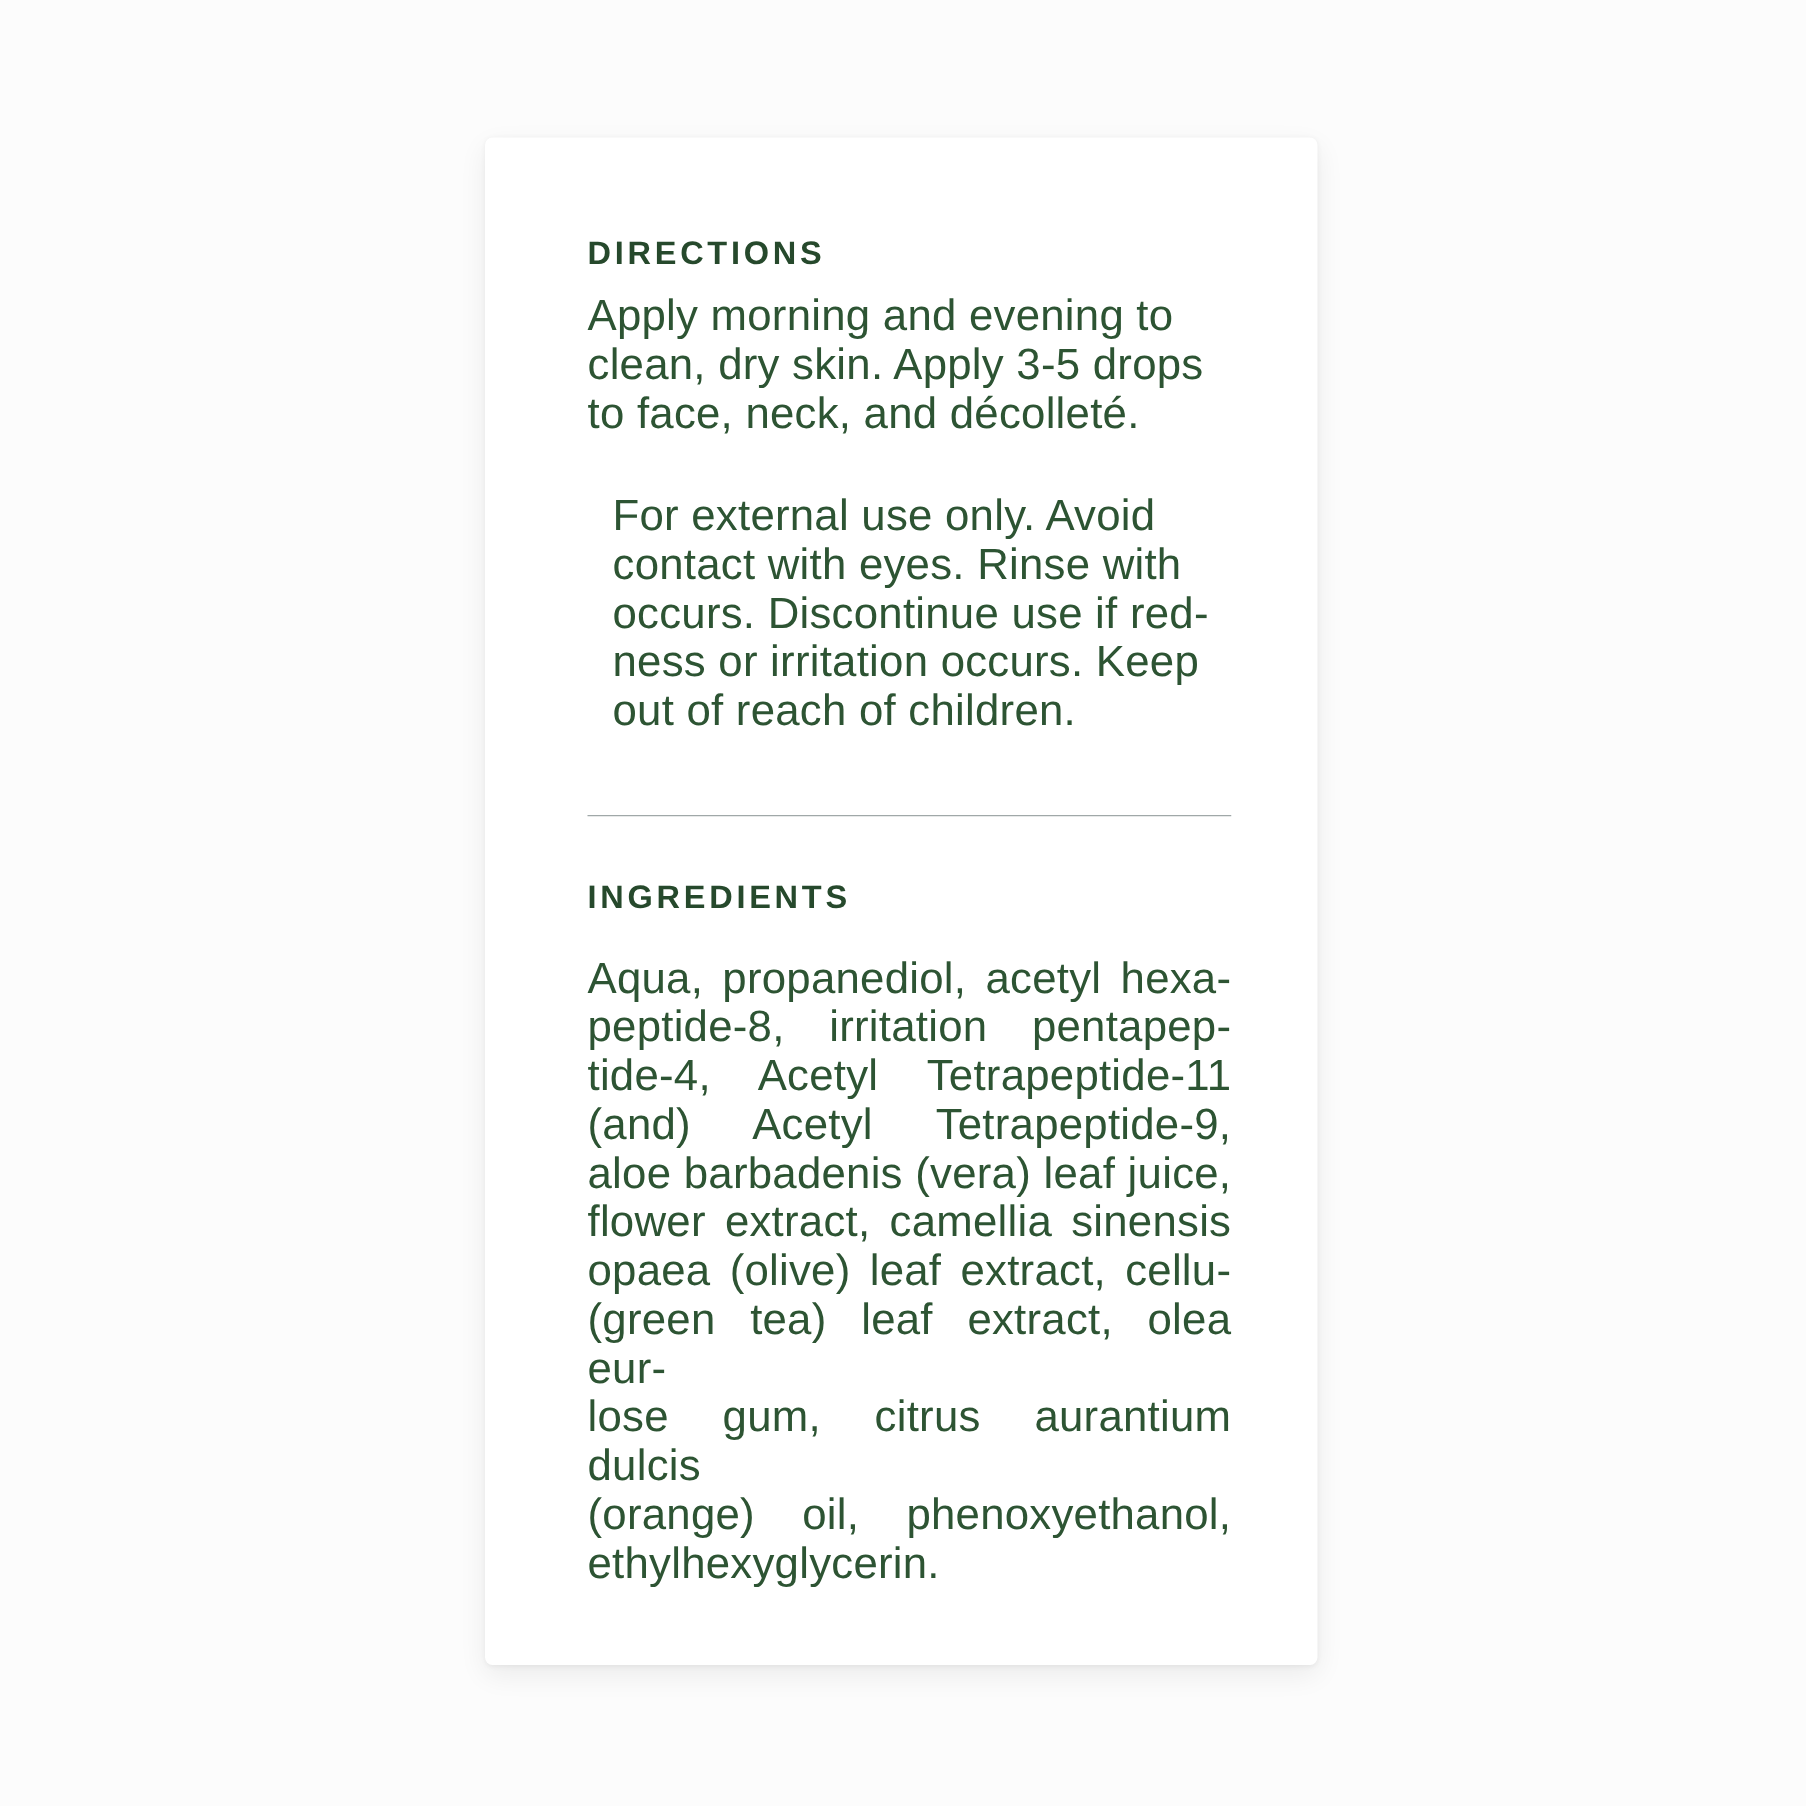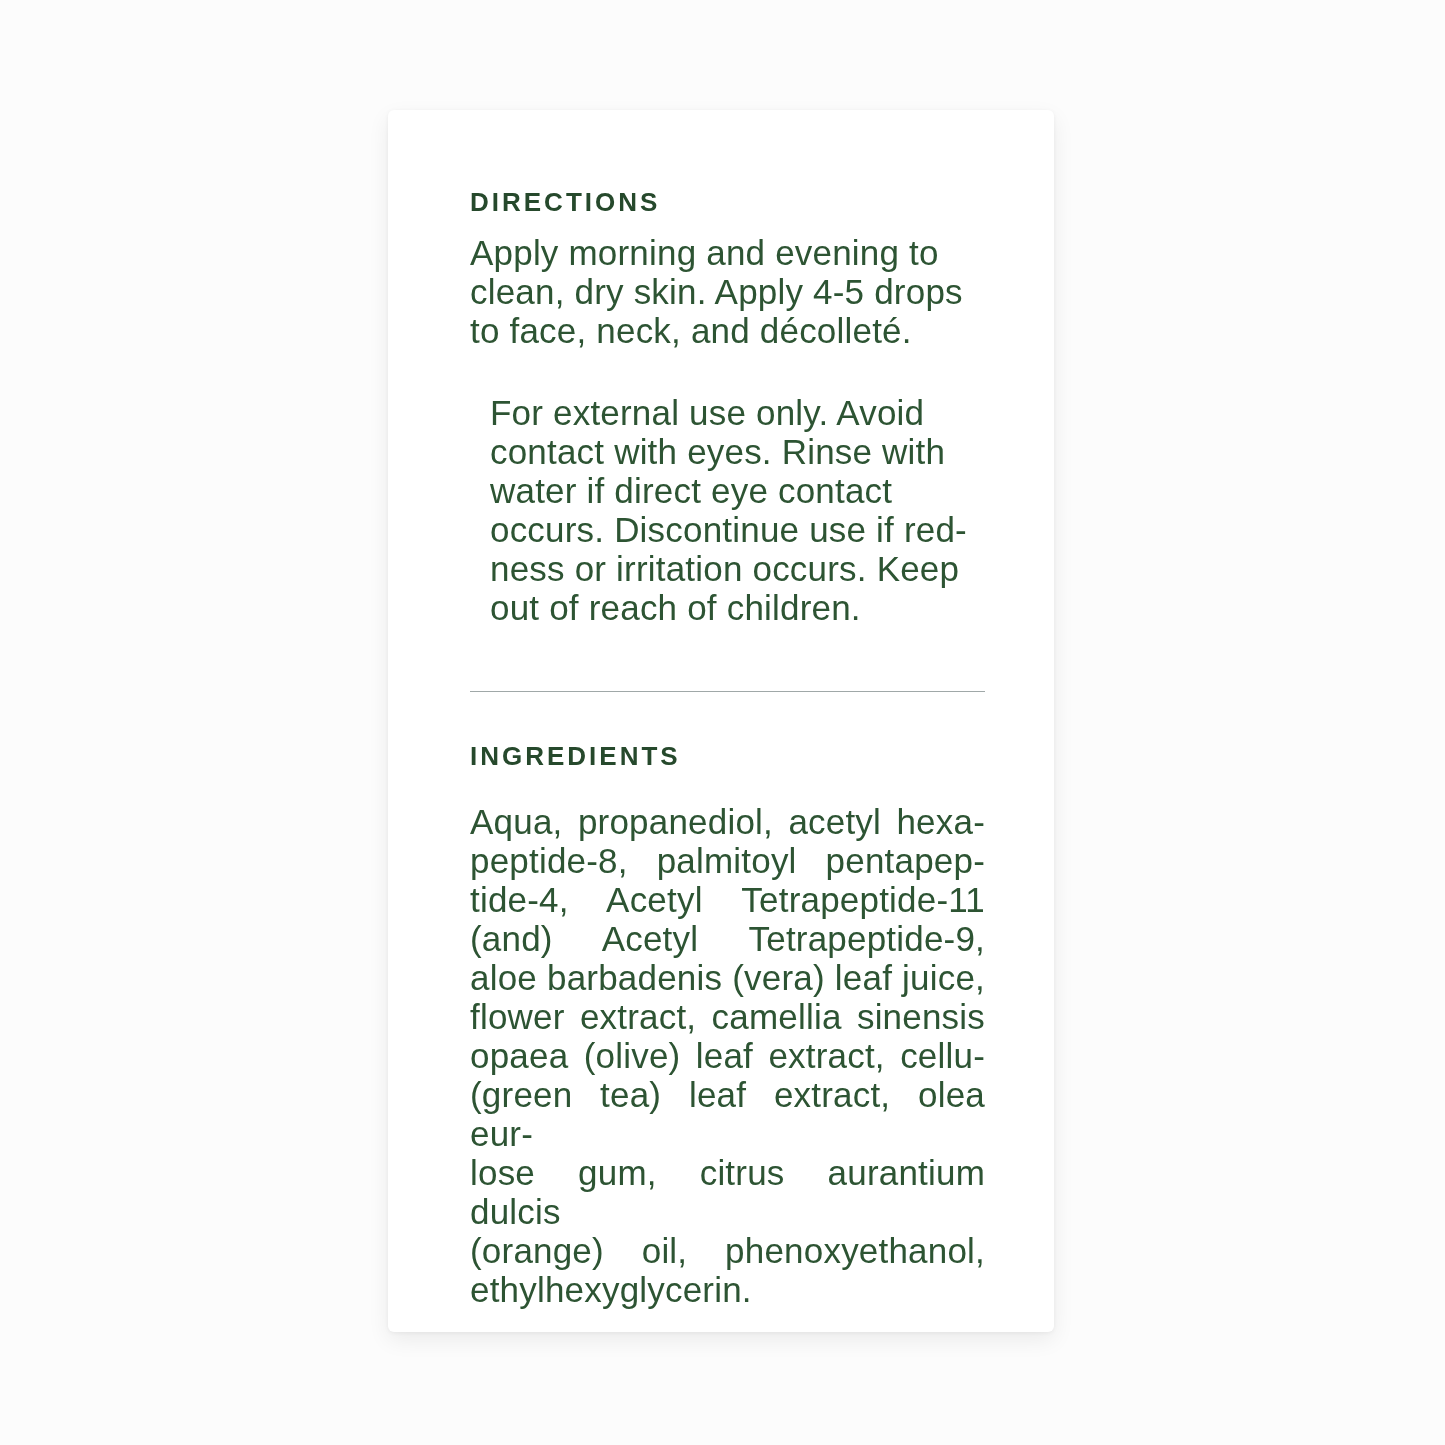--- a/index.html
+++ b/index.html
@@ -64,40 +64,39 @@
 </head>
 <body>
 
 <div class="page">
   <section class="card">
 
     <h2 class="heading">DIRECTIONS</h2>
 
     <div class="body-para para-1">
       <div>Apply morning and evening to</div>
-      <div>clean, dry skin. Apply 4-5 drops</div>
+      <div>clean, dry skin. Apply 3-5 drops</div>
       <div>to face, neck, and décolleté.</div>
     </div>
 
     <div class="body-para para-2">
       <div>For external use only. Avoid</div>
       <div>contact with eyes. Rinse with</div>
-      <div>water if direct eye contact</div>
       <div>occurs. Discontinue use if red-</div>
       <div>ness or irritation occurs. Keep</div>
       <div>out of reach of children.</div>
     </div>
 
     <hr class="divider">
 
     <h2 class="heading ingredients-heading">INGREDIENTS</h2>
 
     <div class="body-para ingredients-para">
       <div class="jline">Aqua, propanediol, acetyl hexa-</div>
-      <div class="jline">peptide-8, palmitoyl pentapep-</div>
+      <div class="jline">peptide-8, irritation pentapep-</div>
       <div class="jline">tide-4, Acetyl Tetrapeptide-11</div>
       <div class="jline">(and) Acetyl Tetrapeptide-9,</div>
       <div class="jline">aloe barbadenis (vera) leaf juice,</div>
       <div class="jline">flower extract, camellia sinensis</div>
       <div class="jline">opaea (olive) leaf extract, cellu-</div>
       <div class="jline">(green tea) leaf extract, olea eur-</div>
       <div class="jline">lose gum, citrus aurantium dulcis</div>
       <div class="jline">(orange) oil, phenoxyethanol,</div>
       <div>ethylhexyglycerin.</div>
     </div>

